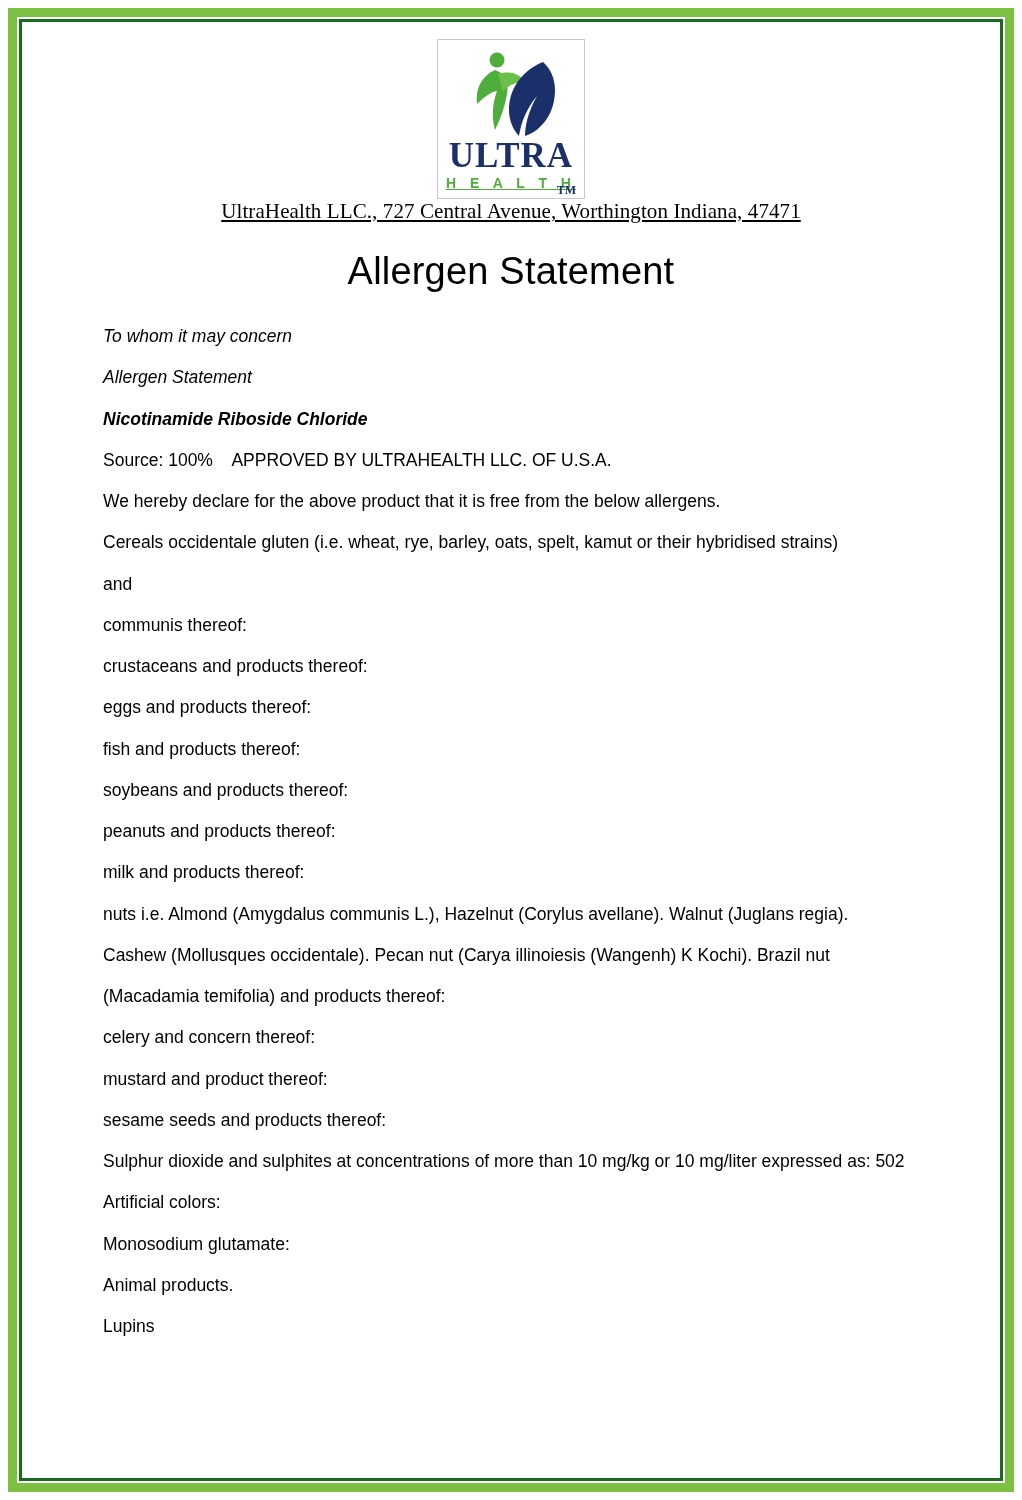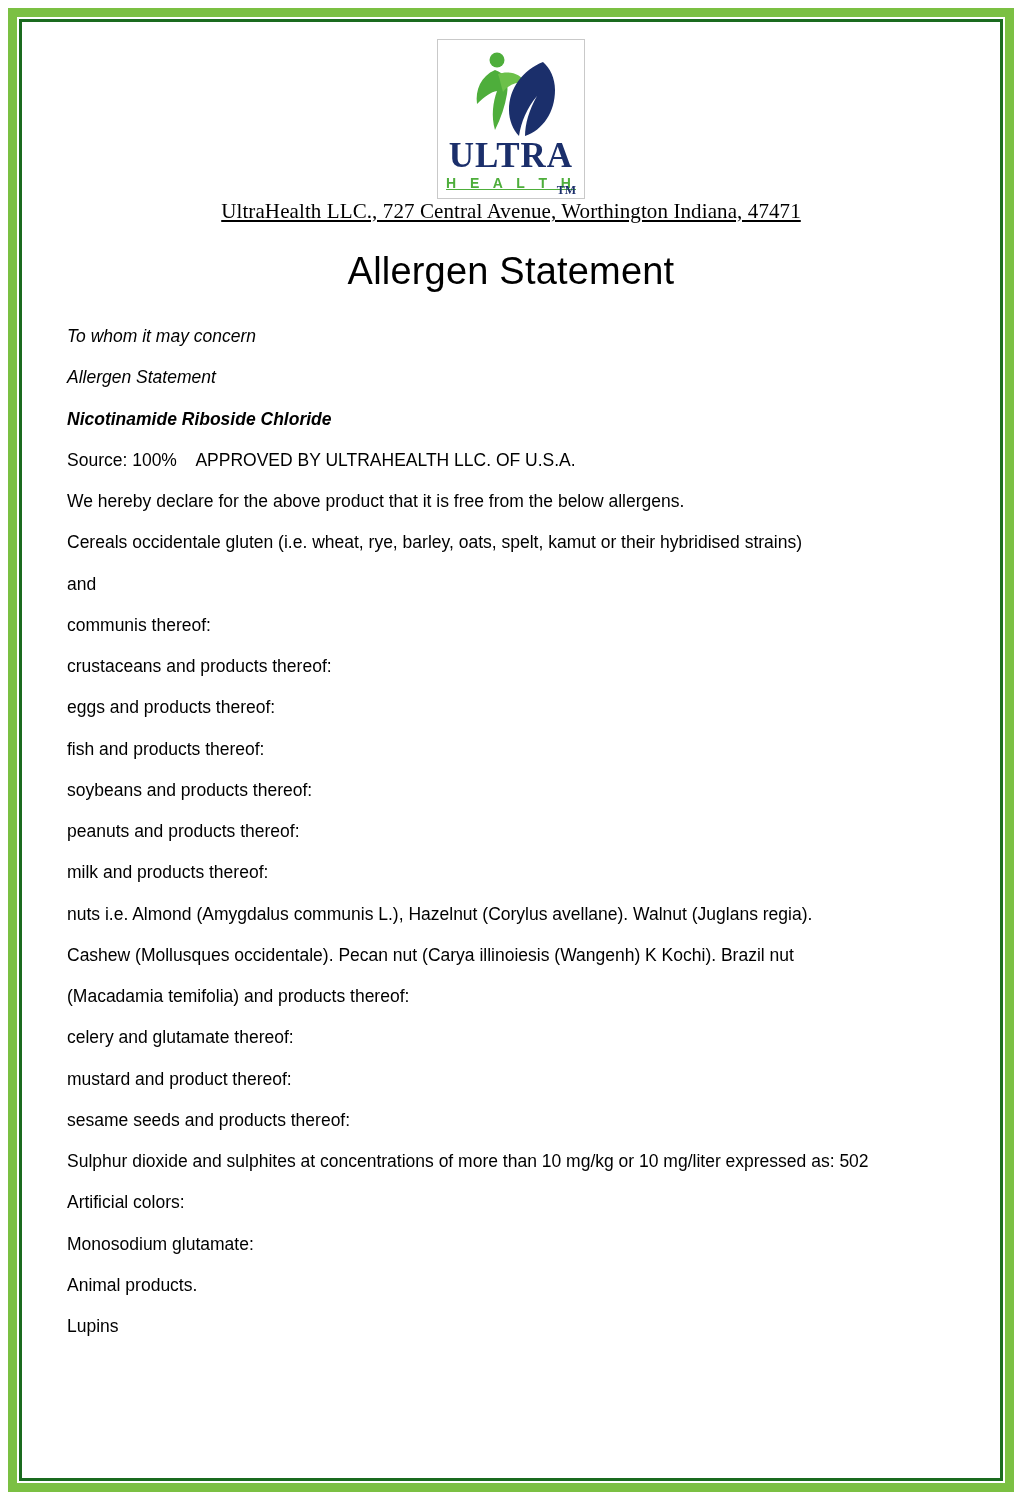--- a/index.html
+++ b/index.html
@@ -129,20 +129,21 @@
   .body-text {
     margin: 34px 0 0 0;
     padding: 0 22px 0 42px;
   }
   .line {
     font-size: 17.5px;
     color: #000000;
     line-height: 1.1;
     margin-bottom: 22px;
     white-space: pre-wrap;
+    margin-left: 36px;
   }
   .line.italic {
     font-style: italic;
   }
   .line.bolditalic {
     font-style: italic;
     font-weight: bold;
   }
 </style>
 </head>
@@ -187,21 +188,21 @@
         <p class="line">communis thereof:</p>
         <p class="line">crustaceans and products thereof:</p>
         <p class="line">eggs and products thereof:</p>
         <p class="line">fish and products thereof:</p>
         <p class="line">soybeans and products thereof:</p>
         <p class="line">peanuts and products thereof:</p>
         <p class="line">milk and products thereof:</p>
         <p class="line">nuts i.e. Almond (Amygdalus communis L.), Hazelnut (Corylus avellane). Walnut (Juglans regia).</p>
         <p class="line">Cashew (Mollusques occidentale). Pecan nut (Carya illinoiesis (Wangenh) K Kochi). Brazil nut</p>
         <p class="line">(Macadamia temifolia) and products thereof:</p>
-        <p class="line">celery and glutamate thereof:</p>
+        <p class="line">celery and concern thereof:</p>
         <p class="line">mustard and product thereof:</p>
         <p class="line">sesame seeds and products thereof:</p>
         <p class="line">Sulphur dioxide and sulphites at concentrations of more than 10 mg/kg or 10 mg/liter expressed as: 502</p>
         <p class="line">Artificial colors:</p>
         <p class="line">Monosodium glutamate:</p>
         <p class="line">Animal products.</p>
         <p class="line">Lupins</p>
       </div>
 
   </div>

